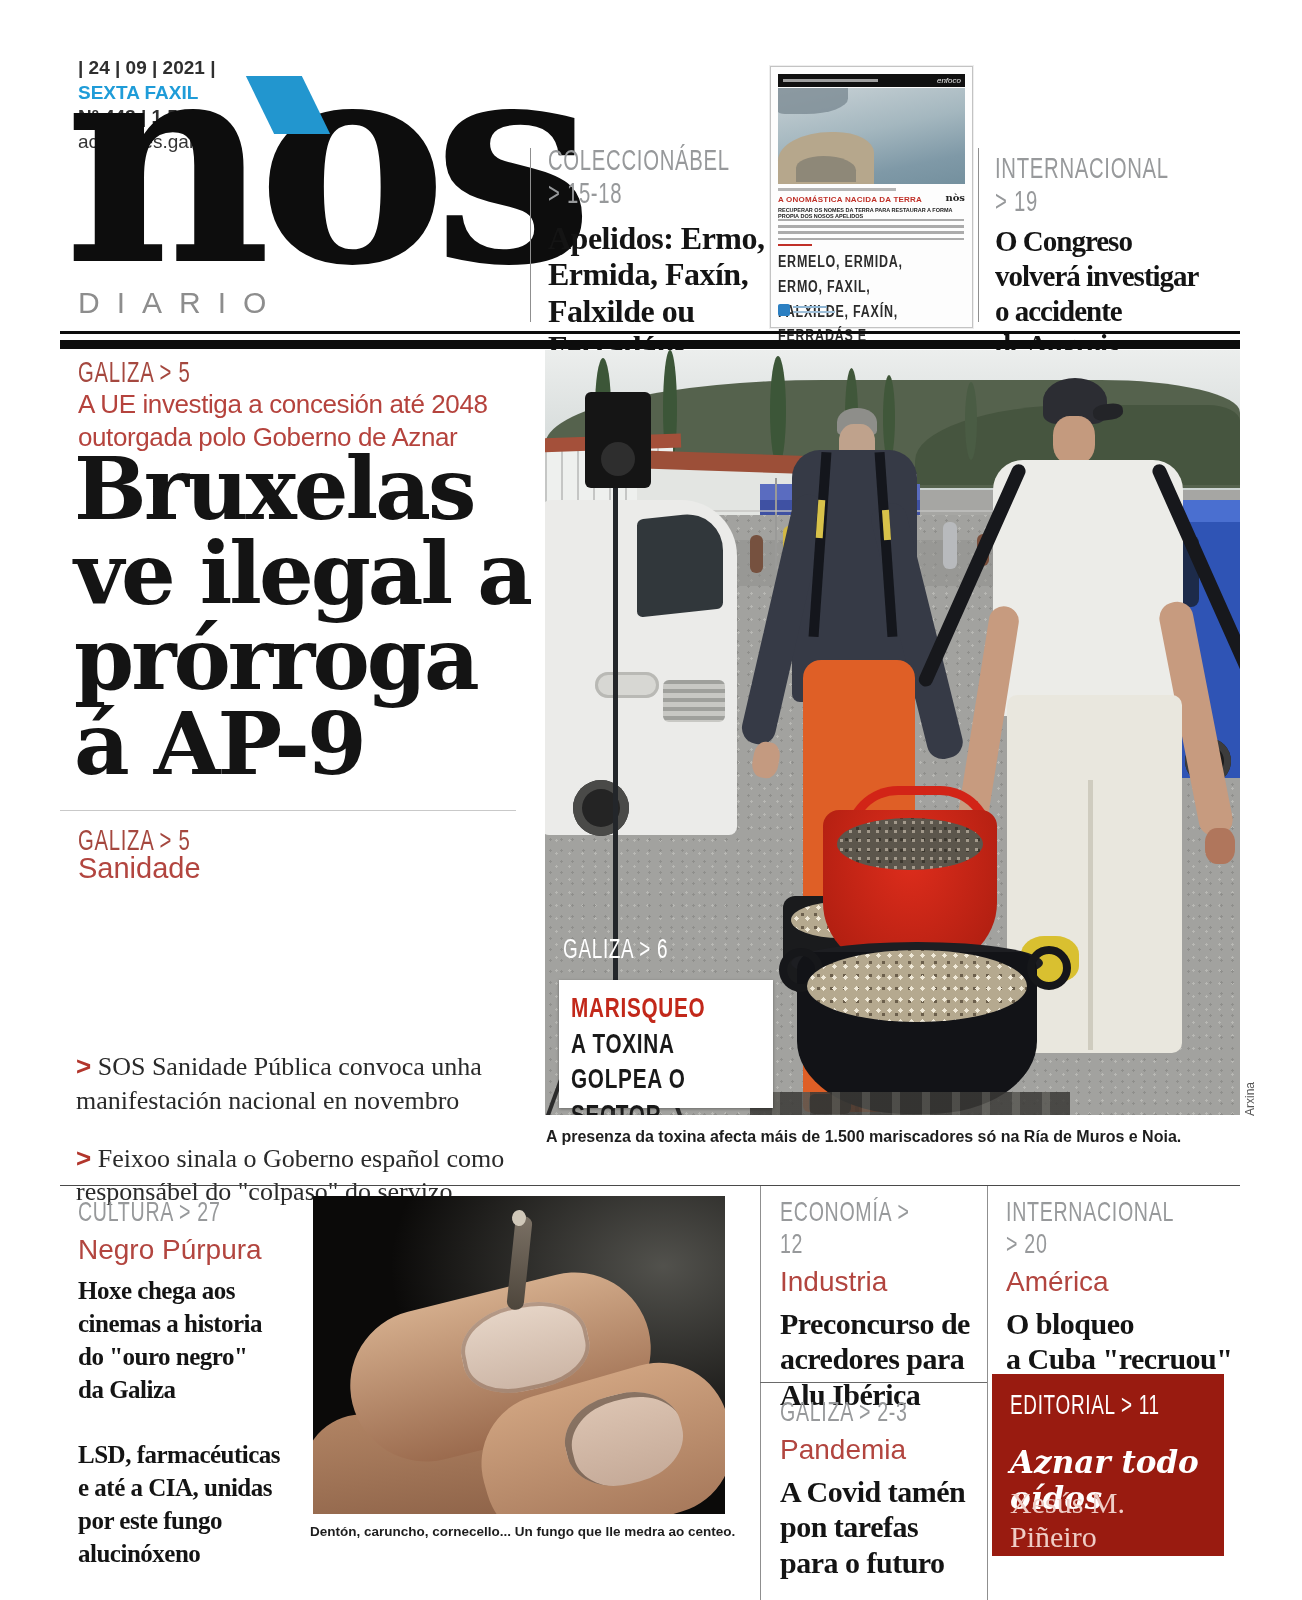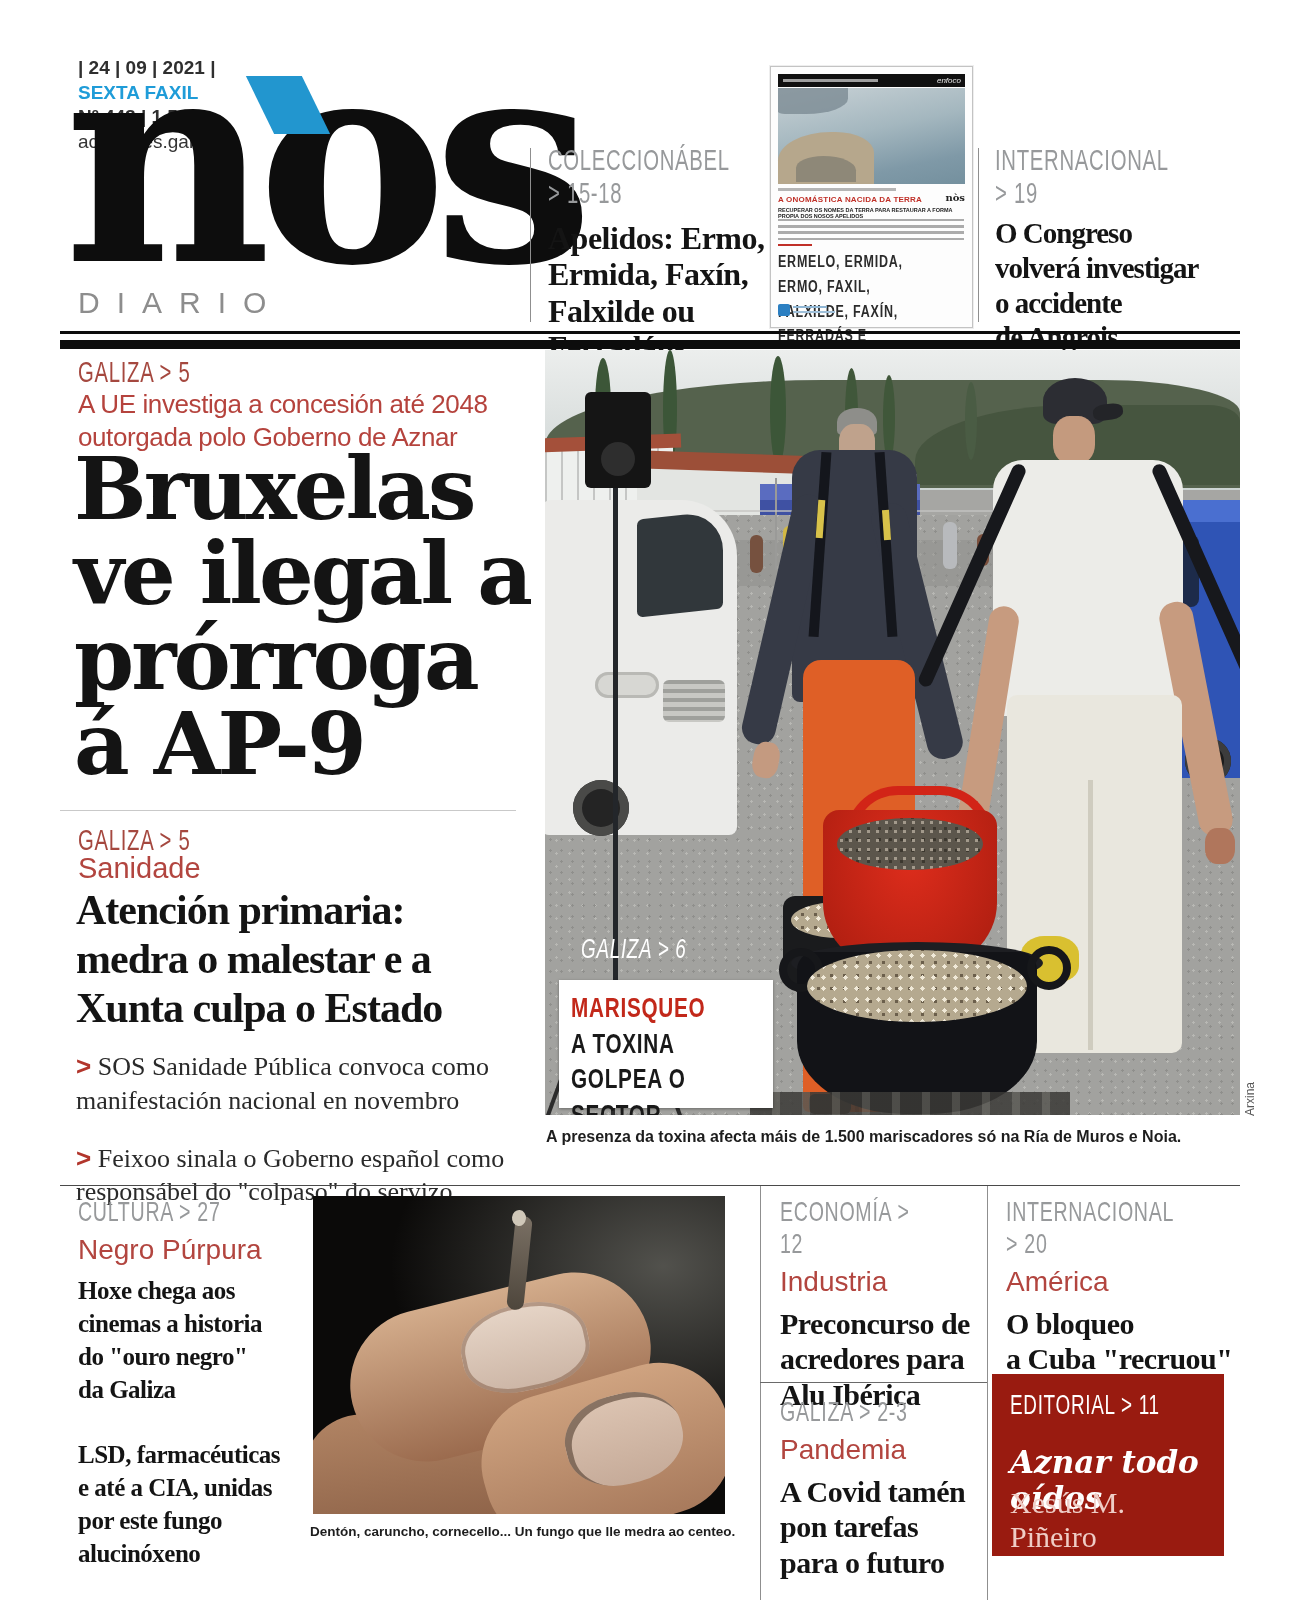--- a/index.html
+++ b/index.html
@@ -128,21 +128,21 @@
     <div class="abs" style="left:7px;top:177px;width:34px;height:2.4px;background:#c03028;"></div>
     <div class="abs inset-hl" style="left:7px;top:183px;">
       <span class="cond">ERMELO, ERMIDA, ERMO, FAXIL,
 FALXILDE, FAXÍN, FERRADÁS E FERRADÁNS</span>
     </div>
     <div class="abs" style="left:7px;top:237px;width:12px;height:12px;background:#2b7fc2;border-radius:2px;"></div>
     <div class="abs" style="left:22px;top:239px;width:34px;height:2.4px;background:#8fb6d4;"></div>
     <div class="abs" style="left:22px;top:244px;width:42px;height:2.4px;background:#9fc0da;"></div>
   </div>
 
-  <div class="abs" style="left:995px;top:144px;width:250px;">
+  <div class="abs" style="left:995px;top:152px;width:250px;">
     <div class="kick"><span class="cond">INTERNACIONAL &gt; 19</span></div>
     <div class="hl" style="font-size:29px;line-height:1.2;margin-top:6px;letter-spacing:-1px;">O Congreso
 volverá investigar
 o accidente
 de Angrois</div>
   </div>
 
   <div class="abs" style="left:60px;top:331px;width:1180px;height:3px;background:#0c0c0c;"></div>
   <div class="abs" style="left:60px;top:340px;width:1180px;height:9px;background:#0c0c0c;"></div>
 
@@ -152,27 +152,24 @@
 outorgada polo Goberno de Aznar</div>
   <div class="abs hl hl-big" style="left:74px;top:446px;width:470px;">Bruxelas
 ve ilegal a
 prórroga
 á AP-9</div>
   <div class="abs" style="left:60px;top:810px;width:456px;height:1px;background:#c9c9c9;"></div>
 
   <div class="abs kick kick-r" style="left:78px;top:824px;">
     <span class="cond">GALIZA &gt; 5</span></div>
   <div class="abs strap" style="left:78px;top:852px;font-size:29px;">Sanidade</div>
-  <div class="abs hl" style="left:76px;top:886px;font-size:42px;line-height:1.17;letter-spacing:-1px;width:470px;">Atención primaria:
-medra o malestar e a
-Xunta culpa o Estado</div>
   <div class="abs" style="left:76px;top:1050px;">
     <div class="bullet">
       <span class="bmark">&gt;</span>
-      <span>SOS Sanidade Pública convoca como manifestación nacional en novembro</span>
+      <span>SOS Sanidade Pública convoca unha manifestación nacional en novembro</span>
     </div>
     <div class="bullet">
       <span class="bmark">&gt;</span>
       <span>Feixoo sinala o Goberno español como responsábel do "colpaso" do servizo</span>
     </div>
   </div>
 
   <div class="abs photo" style="left:545px;top:350px;width:695px;height:765px;">
 
     <div class="abs" style="left:0;top:0;width:695px;height:140px;background:linear-gradient(#eceeed,#ccd3d2);"></div>
@@ -270,21 +267,21 @@
     <div class="abs shell-dark" style="left:292px;top:468px;width:146px;height:52px;border-radius:50%;"></div>
 
     <div class="abs" style="left:246px;top:592px;width:252px;height:42px;background:#1d1e22;border-radius:50%;"></div>
     <div class="abs" style="left:252px;top:602px;width:240px;height:162px;background:#121317;border-radius:18px 18px 45% 45%;"></div>
     <div class="abs" style="left:234px;top:598px;width:28px;height:28px;border:8px solid #16171a;border-radius:50%;"></div>
     <div class="abs" style="left:482px;top:596px;width:28px;height:28px;border:8px solid #16171a;border-radius:50%;"></div>
     <div class="abs shell-light" style="left:262px;top:600px;width:220px;height:72px;border-radius:50%;"></div>
 
     <div class="abs" style="left:205px;top:742px;width:320px;height:23px;background:repeating-linear-gradient(90deg,#3a3936 0 22px,#585752 22px 30px);opacity:.85;"></div>
 
-    <div class="abs kick kick-w" style="left:36px;top:584px;font-style:italic;">
+    <div class="abs kick kick-w" style="left:18px;top:584px;">
       <span class="cond" style="font-size:27px;">GALIZA &gt; 6</span></div>
     <div class="abs marisq-box marisq" style="left:14px;top:630px;width:214px;height:128px;padding:10px 0 0 12px;box-sizing:border-box;">
       <span class="cond"><span class="tag">MARISQUEO</span><span> A TOXINA
 GOLPEA O SECTOR
 DO MAR GALEGO</span></span>
     </div>
   </div>
 
   <div class="abs credit" style="left:1242px;top:1042px;height:72px;">Arxina</div>
   <div class="abs capt" style="left:546px;top:1128px;width:692px;font-size:16px;">A presenza da toxina afecta máis de 1.500 mariscadores só na Ría de Muros e Noia.</div>

